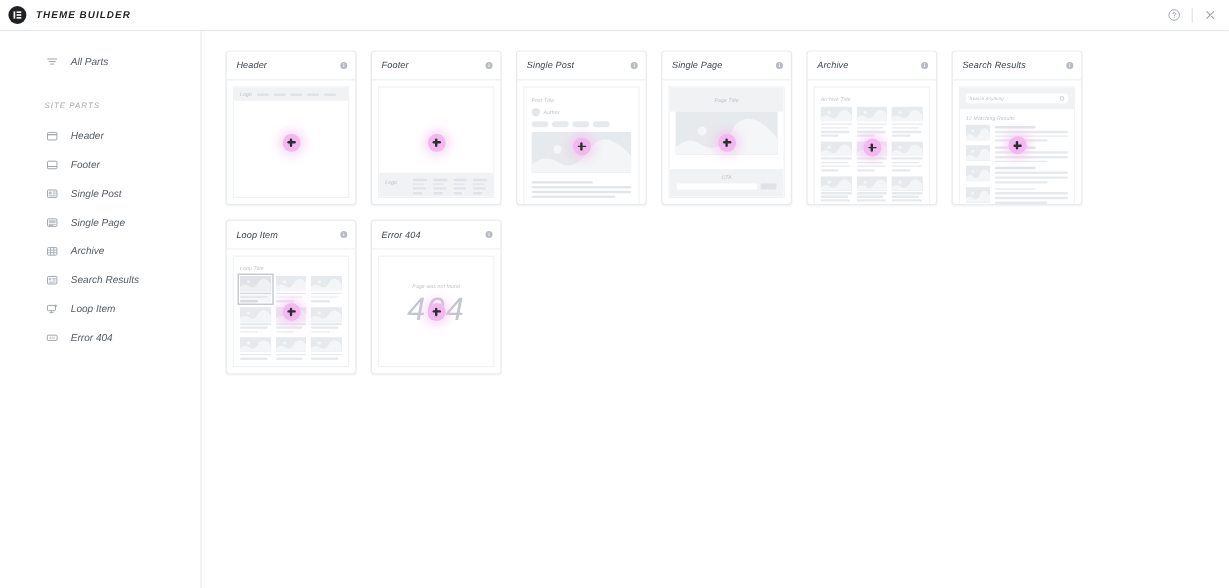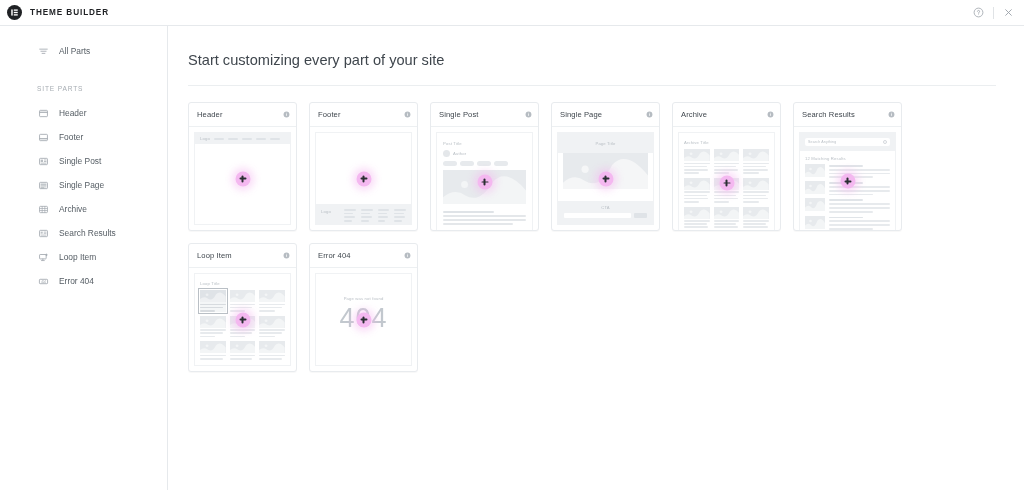--- a/index.html
+++ b/index.html
@@ -3,21 +3,21 @@
 <meta charset="utf-8">
 <style>
   * { box-sizing: border-box; margin:0; padding:0; }
   html, body { width:1024px; height:490px; }
   body {
     font-family: "Liberation Sans", sans-serif;
     background:#ffffff;
     color:#495157;
     overflow:hidden;
   }
-  .app { width:1024px; height:490px; display:flex; flex-direction:column; position:relative; }
+  .app { width:1024px; height:490px; display:flex; flex-direction:column; position:relative;font-style:italic; }
 
   
   .topbar {
     height:26px; min-height:26px;
     display:flex; align-items:center;
     border-bottom:1px solid #e6e9ec;
     background:#fff;
     padding:0 10px 0 7px;
   }
   .brand { display:flex; align-items:center; gap:8px; }
@@ -345,21 +345,20 @@
             <rect x="1.8" y="4.2" width="10.4" height="5.6" rx="1"></rect>
             <text x="7" y="8.4" font-size="3.6" fill="currentColor" stroke="none" text-anchor="middle" font-family="Liberation Sans, sans-serif">404</text>
           </svg>
         </span>
         <span>Error 404</span>
       </div>
     </div>
 
     <div class="main">
 
-      <div class="page-title">Start customizing every part of your site</div>
 
       <div class="cards-grid">
 
         <div class="card">
           <div class="card-head">
             <span class="card-title">Header</span>
             <span class="card-info">
               <svg width="7" height="7" viewBox="0 0 12 12">
                   <circle cx="6" cy="6" r="5" fill="currentColor"></circle>
                   <rect x="5.4" y="4.9" width="1.2" height="3.4" fill="#fff"></rect>

